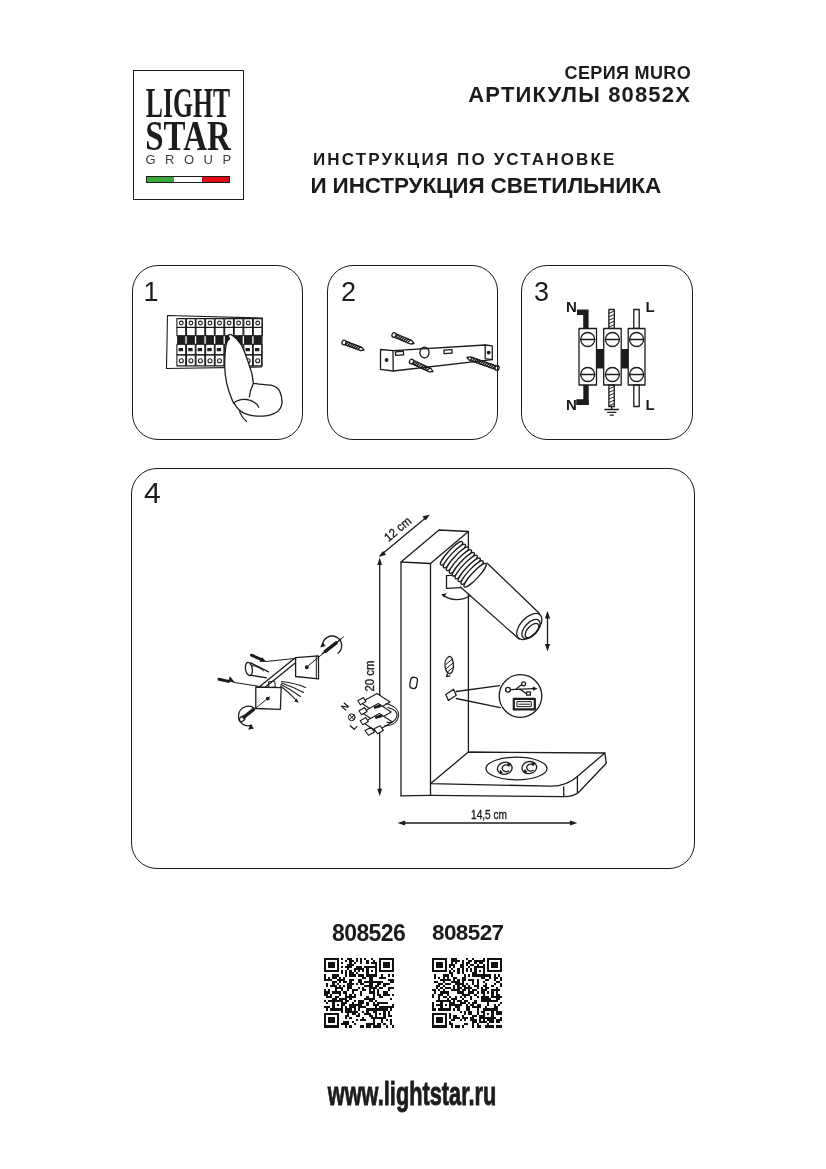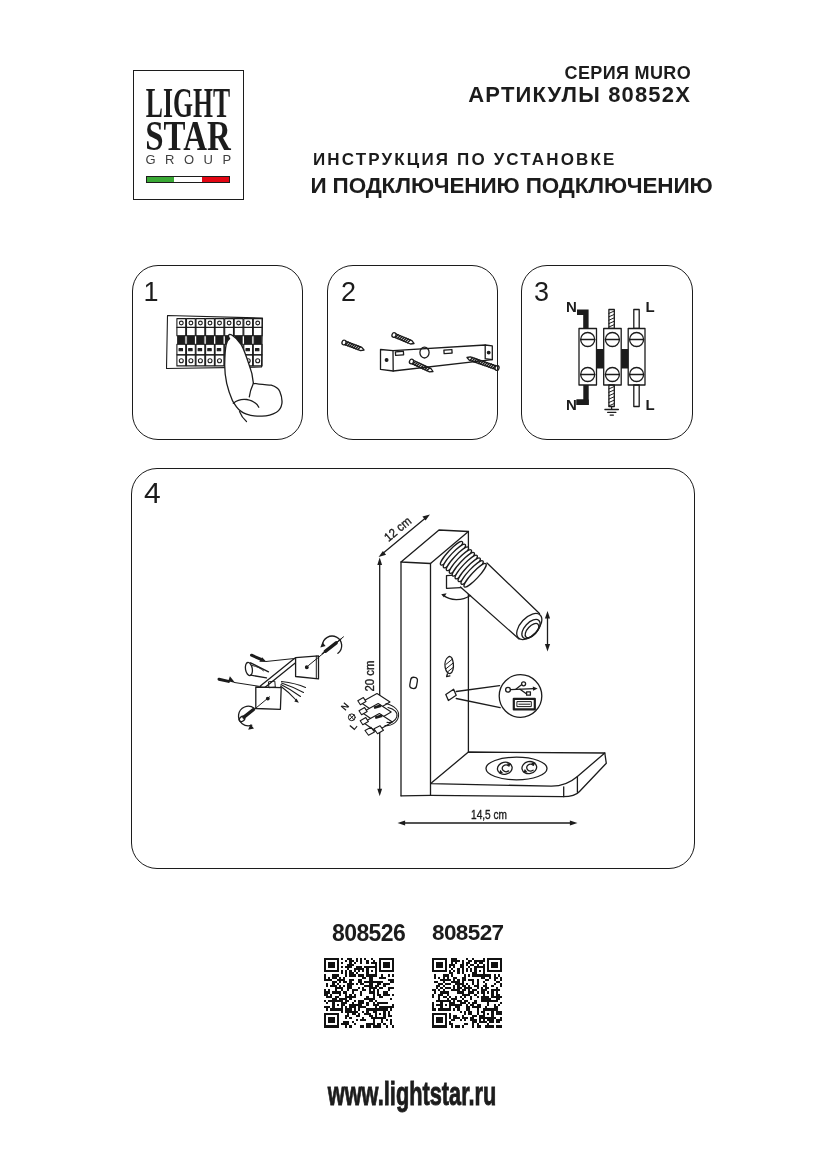--- a/index.html
+++ b/index.html
@@ -17,21 +17,21 @@
 <div class="abs" style="left:87.5px;top:81.3px;width:200px;text-align:center;font-family:'Liberation Serif',serif;font-weight:bold;font-size:42px;line-height:45px;transform:scaleX(0.612);transform-origin:50% 0;white-space:nowrap;">LIGHT</div>
 <div class="abs" style="left:87.5px;top:114px;width:200px;text-align:center;font-family:'Liberation Serif',serif;font-weight:bold;font-size:42px;line-height:45px;transform:scaleX(0.784);transform-origin:50% 0;white-space:nowrap;">STAR</div>
 <div class="abs" style="left:145.5px;top:151.8px;font-size:13px;letter-spacing:9.5px;color:#404040;white-space:nowrap;">GROUP</div>
 <div class="abs" style="left:146px;top:175.5px;width:82px;height:5.4px;border:1.2px solid #1c1c1c;font-size:0;">
  <span style="display:inline-block;width:33.3%;height:100%;background:#3aa935;"></span><span style="display:inline-block;width:33.4%;height:100%;background:#fff;"></span><span style="display:inline-block;width:33.3%;height:100%;background:#e30613;"></span>
 </div>
 
 <div class="abs b" id="t1" style="right:135px;top:63.3px;font-size:18px;letter-spacing:0.35px;">СЕРИЯ MURO</div>
 <div class="abs b" id="t2" style="right:135px;top:82px;font-size:22px;letter-spacing:1.16px;">АРТИКУЛЫ 80852X</div>
 <div class="abs b" id="t3" style="left:313px;top:150.3px;font-size:17px;letter-spacing:2.15px;">ИНСТРУКЦИЯ ПО УСТАНОВКЕ</div>
-<div class="abs b" id="t4" style="left:310.4px;top:173.2px;font-size:22.5px;letter-spacing:-0.12px;">И ПОДКЛЮЧЕНИЮ ПОДКЛЮЧЕНИЮ</div>
+<div class="abs b" id="t4" style="left:310.4px;top:173.2px;font-size:22.5px;letter-spacing:-0.12px;">И ИНСТРУКЦИЯ СВЕТИЛЬНИКА</div>
 
 <div class="box" style="left:132px;top:265px;width:169px;height:173px;"></div>
 <div class="box" style="left:326.5px;top:265px;width:169px;height:173px;"></div>
 <div class="box" style="left:521px;top:265px;width:170px;height:173px;"></div>
 <div class="box" style="left:130.5px;top:467.5px;width:562px;height:399px;"></div>
 <div class="abs num" style="left:143.5px;top:276.8px;">1</div>
 <div class="abs num" style="left:341px;top:276.8px;">2</div>
 <div class="abs num" style="left:534px;top:276.8px;">3</div>
 <div class="abs num" style="left:144px;top:476.3px;font-size:30px;">4</div>
 

